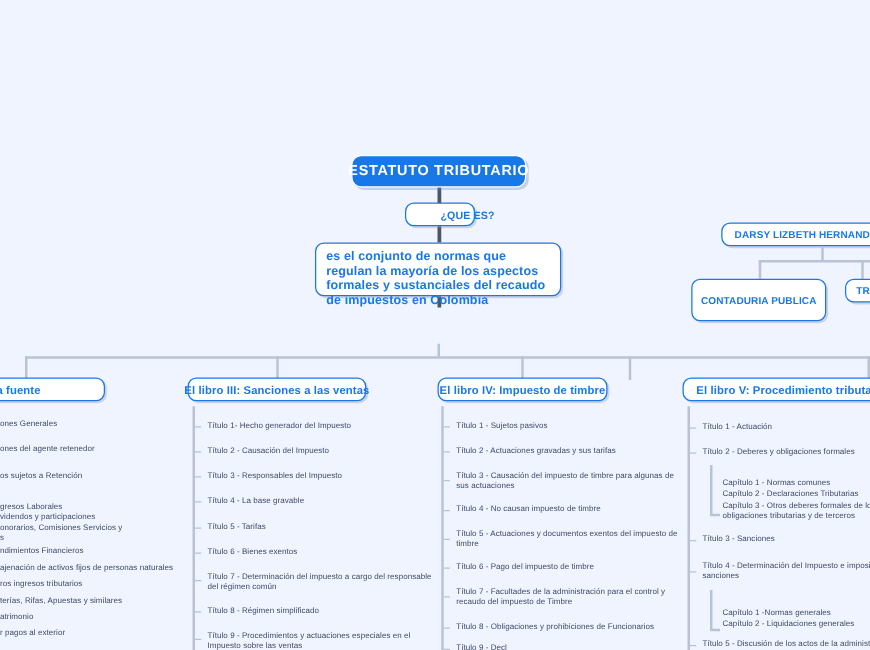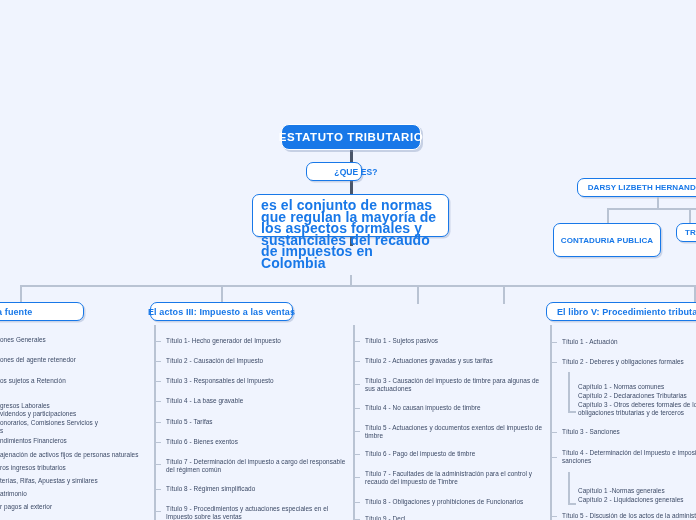--- a/index.html
+++ b/index.html
@@ -31,21 +31,21 @@
     border:1.5px solid #ffffff;
     color:#ffffff;
     border-radius:8px;
     font-size:11.5px;
     letter-spacing:.6px;
     text-align:center;
     box-shadow:2px 2px 0 rgba(120,140,180,.35);
   }
   .pill{font-size:8.5px;text-align:center;}
   .book{font-size:9px;text-align:center;}
-  .para{font-size:14px;line-height:11.5px;text-align:left;padding:5px 8px;}
+  .para{font-size:10px;line-height:11.5px;text-align:left;padding:5px 8px;}
 
   .center-v{display:flex;align-items:center;justify-content:center;}
   .center-l{display:flex;align-items:center;justify-content:flex-start;}
 
   
   .leaf{
     position:absolute;
     font-size:6.4px;
     line-height:8.4px;
     color:#3c4a66;
@@ -73,21 +73,21 @@
   <div class="gline" style="left:20px;top:285px;width:1.5px;height:19px;"></div>
   <div class="gline" style="left:503px;top:285px;width:1.5px;height:19px;"></div>
   <div class="gline" style="left:221px;top:285px;width:1.5px;height:19px;"></div>
   <div class="gline" style="left:417px;top:285px;width:1.5px;height:19px;"></div>
   <div class="gline" style="left:694px;top:285px;width:1.5px;height:19px;"></div>
 
   <div class="node root center-v" style="left:281px;top:124px;width:140px;height:26px;">
     <span>ESTATUTO TRIBUTARIO</span>
   </div>
 
-  <div class="node pill center-v" style="left:306px;top:162px;width:56px;height:19px;padding-left:44px;">
+  <div class="node pill center-v" style="left:324px;top:162px;width:56px;height:19px;padding-left:44px;">
     <span>¿QUE ES?</span>
   </div>
 
   <div class="node wrap para" style="left:252px;top:194px;width:197px;height:43px;">
     <span>es el conjunto de normas que regulan la mayoría de los aspectos formales y sustanciales del recaudo de impuestos en Colombia</span>
   </div>
 
 
   <div class="node center-v" style="left:577px;top:178px;width:140px;height:19px;font-size:8px;">
     <span>DARSY LIZBETH HERNANDEZ</span>
@@ -116,21 +116,21 @@
 onorarios, Comisiones Servicios y
 s</div>
   <div class="leaf" style="left:0px;top:437px;width:136px;">ndimientos Financieros</div>
   <div class="leaf" style="left:0px;top:451px;width:140px;">ajenación de activos fijos de personas naturales</div>
   <div class="leaf" style="left:0px;top:464px;width:136px;">ros ingresos tributarios</div>
   <div class="leaf" style="left:0px;top:477px;width:136px;">terías, Rifas, Apuestas y similares</div>
   <div class="leaf" style="left:0px;top:490px;width:136px;">atrimonio</div>
   <div class="leaf" style="left:0px;top:503px;width:136px;">r pagos al exterior</div>
 
   <div class="node book center-v" style="left:150px;top:302px;width:143px;height:19px;">
-    <span>El actos III: Impuesto a las ventas</span>
+    <span>El libro III: Sanciones a las ventas</span>
   </div>
   <div class="gline" style="left:154px;top:325px;width:1.5px;height:196px;"></div>
 
   <div class="dash" style="left:156px;top:341px;"></div>
   <div class="leaf" style="left:166px;top:337px;width:175px;">Título 1- Hecho generador del Impuesto</div>
   <div class="dash" style="left:156px;top:361px;"></div>
   <div class="leaf" style="left:166px;top:357px;width:175px;">Título 2 - Causación del Impuesto</div>
   <div class="dash" style="left:156px;top:381px;"></div>
   <div class="leaf" style="left:166px;top:377px;width:175px;">Título 3 - Responsables del Impuesto</div>
   <div class="dash" style="left:156px;top:401px;"></div>
@@ -141,20 +141,23 @@
   <div class="leaf" style="left:166px;top:438px;width:175px;">Título 6 - Bienes exentos</div>
   <div class="dash" style="left:156px;top:464px;"></div>
   <div class="leaf" style="left:166px;top:458px;width:180px;white-space:pre-line;">Título 7 - Determinación del impuesto a cargo del responsable
 del régimen común</div>
   <div class="dash" style="left:156px;top:489px;"></div>
   <div class="leaf" style="left:166px;top:485px;width:175px;">Título 8 - Régimen simplificado</div>
   <div class="dash" style="left:156px;top:511px;"></div>
   <div class="leaf" style="left:166px;top:505px;width:180px;white-space:pre-line;">Título 9 - Procedimientos y actuaciones especiales en el
 Impuesto sobre las ventas</div>
 
+  <div class="node book center-v" style="left:350px;top:302px;width:136px;height:19px;">
+    <span>El libro IV: Impuesto de timbre</span>
+  </div>
   <div class="gline" style="left:353px;top:325px;width:1.5px;height:196px;"></div>
 
   <div class="dash" style="left:355px;top:341px;"></div>
   <div class="leaf" style="left:365px;top:337px;width:190px;">Título 1 - Sujetos pasivos</div>
   <div class="dash" style="left:355px;top:361px;"></div>
   <div class="leaf" style="left:365px;top:357px;width:190px;">Título 2 - Actuaciones gravadas y sus tarifas</div>
   <div class="dash" style="left:355px;top:384px;"></div>
   <div class="leaf" style="left:365px;top:377px;width:195px;white-space:pre-line;">Título 3 - Causación del impuesto de timbre para algunas de
 sus actuaciones</div>
   <div class="dash" style="left:355px;top:408px;"></div>

